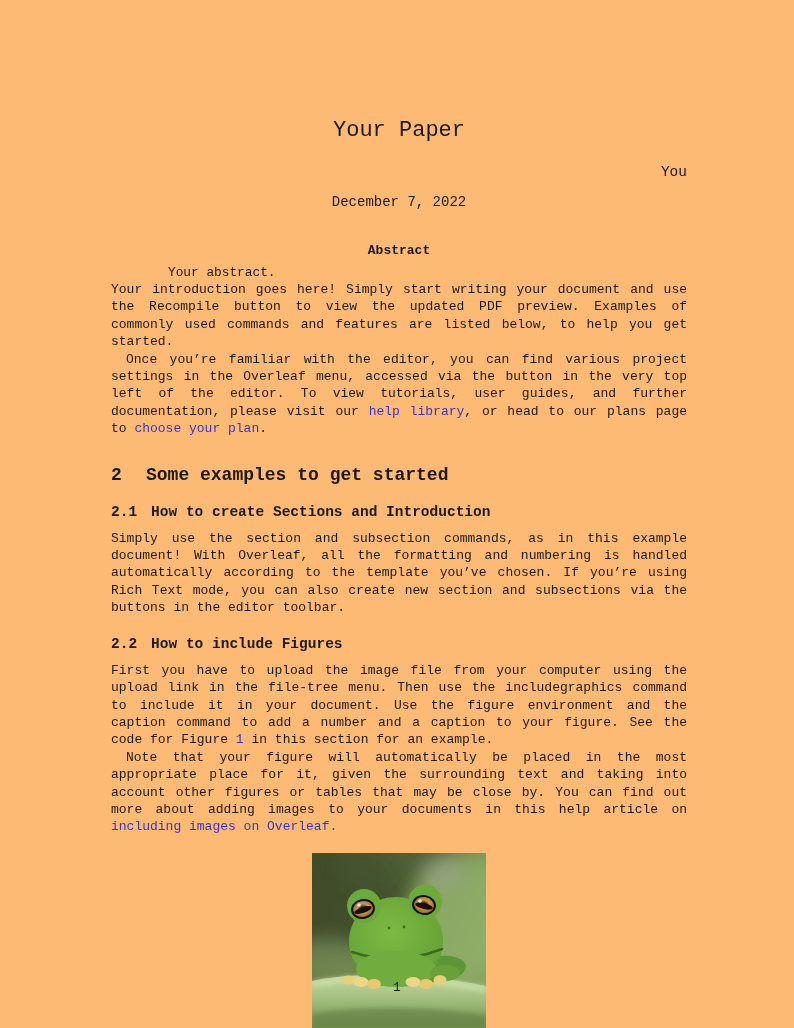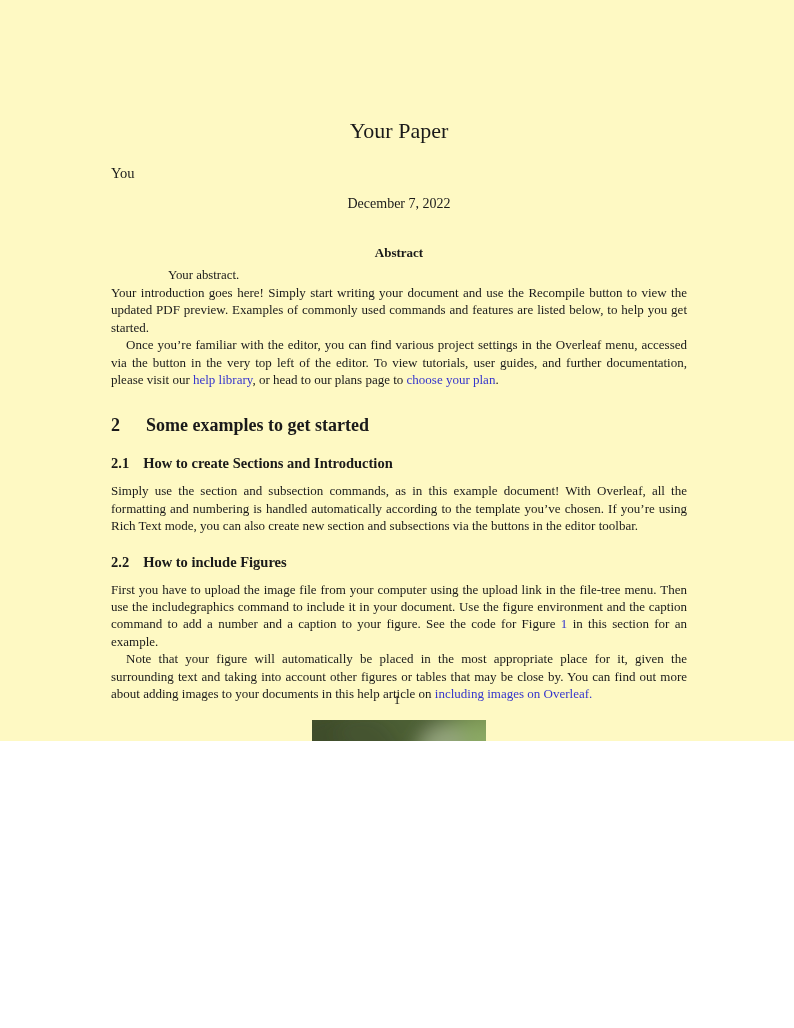--- a/index.html
+++ b/index.html
@@ -1,26 +1,26 @@
 <!DOCTYPE html>
 <html><head>
 <meta charset="utf-8">
 <style>
   html,body{margin:0;padding:0;background:#ffffff;}
   .page{
     position:relative;
-    width:794px;height:741px;
-    background:#fef9c3;
-    font-family:Liberation Serif, serif;
+    width:794px;height:1028px;
+    background:#fdba74;
+    font-family:Liberation Mono, monospace;
     color:#1a1a1a;
     overflow:hidden;
   }
   .content{position:absolute;left:111px;top:0;width:576px;}
   .doc-title{text-align:center;margin:118px 0 0;font-size:22px;font-weight:400;}
-  .doc-author{text-align:left;margin:21px 0 0;font-size:14.5px;}
+  .doc-author{text-align:right;margin:21px 0 0;font-size:14.5px;}
   .doc-date{text-align:center;margin:14px 0 0;font-size:14px;}
   .abstract-heading{text-align:center;margin:33px 0 0;font-size:13px;font-weight:bold;}
   .abstract-body{margin:6px 45px 0;font-size:12.8px;text-indent:12px;line-height:17px;}
   h2.sec{font-size:18px;font-weight:bold;margin:27px 0 13px;}
   h2.sec .sec-num{display:inline-block;min-width:23px;margin-right:12px;}
   h3.sec{font-size:14.5px;font-weight:bold;margin:19px 0 10px;}
   h3.sec .sec-num{display:inline-block;margin-right:14px;text-align:center;}
   .paras p{font-size:13px;line-height:17.4px;text-align:justify;margin:0;}
   .paras p.indent{text-indent:15px;}
   a.doclink{color:#3535cd;text-decoration:none;cursor:pointer;}

